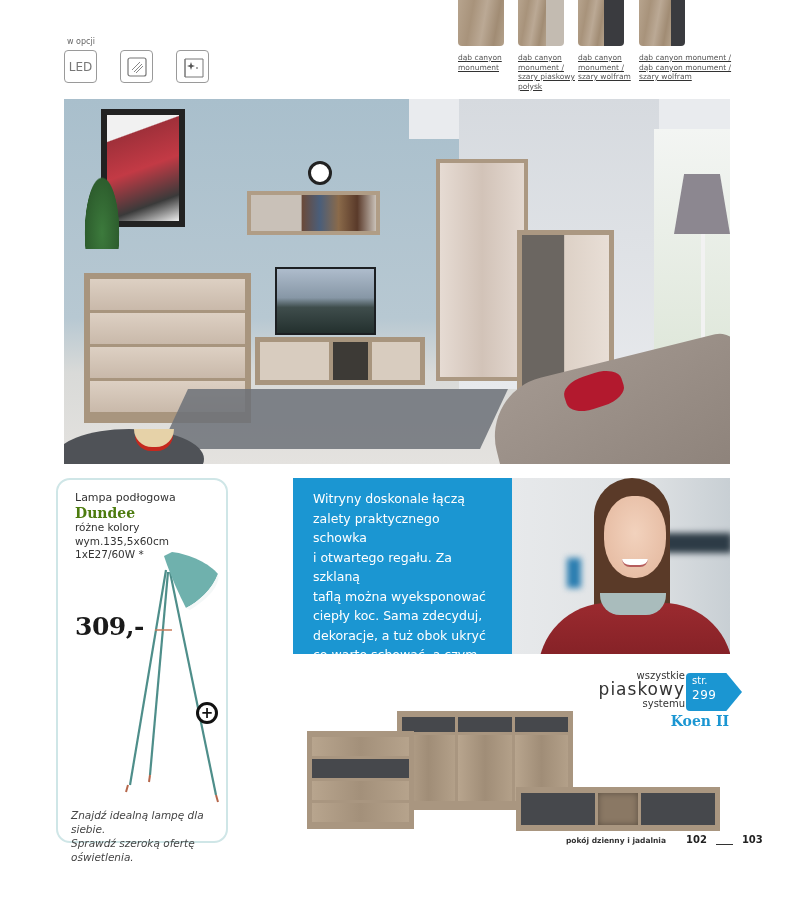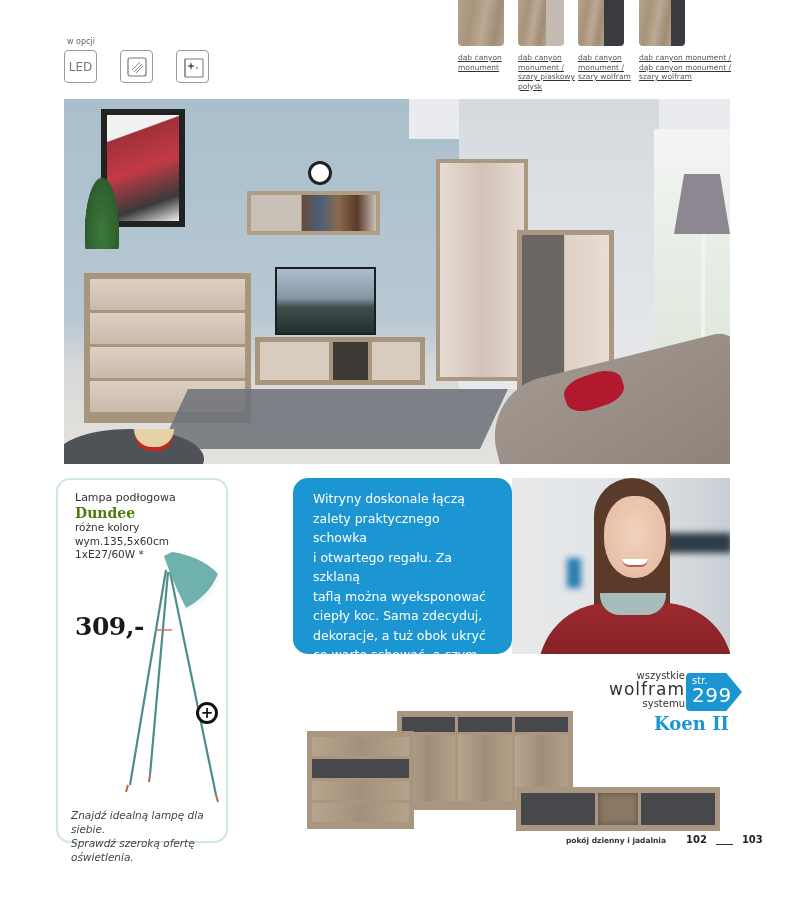--- a/index.html
+++ b/index.html
@@ -58,43 +58,43 @@
   .lamp-card .txt { position: absolute; left: 17px; top: 11px; }
   .lamp-type { font-size: 11px; color: #333; line-height: 14px; }
   .lamp-name { font-family: "DejaVu Serif", serif; font-weight: bold; font-size: 14px; color: #4d7c0f; line-height: 16px; }
   .lamp-spec { font-size: 10.5px; color: #333; line-height: 13.5px; }
   .lamp-price { position: absolute; left: 17px; top: 132px; font-family: "DejaVu Serif", serif; font-weight: bold; font-size: 25px; color: #1a1a1a; letter-spacing: -0.5px; }
   .lamp-figure { position: absolute; left: 62px; top: 70px; width: 120px; height: 260px; }
   .zoom-plus { position: absolute; left: 138px; top: 222px; width: 22px; height: 22px; border: 3px solid #111; border-radius: 50%; background: #fff; display: flex; align-items: center; justify-content: center; font-weight: bold; font-size: 15px; color: #111; line-height: 1; cursor: pointer; }
   .lamp-note { position: absolute; left: 13px; top: 328px; font-style: italic; font-size: 10.5px; line-height: 14px; color: #444; }
 
   
-  .blue-panel { position: absolute; left: 293px; top: 478px; width: 219px; height: 176px; background: #1b96d2; padding: 11px 16px 0 20px; border-radius: 15px; }
+  .blue-panel { position: absolute; left: 293px; top: 478px; width: 219px; height: 176px; background: #1b96d2; padding: 11px 16px 0 20px; }
   .blue-panel p { color: #ffffff; font-size: 12.5px; line-height: 19.5px; }
 
   
   .woman { position: absolute; left: 512px; top: 478px; width: 218px; height: 176px; overflow: hidden;
     background: linear-gradient(90deg,#e7e9eb 0%, #dfe2e4 60%, #c8cfd4 100%); }
   .woman .shelfblur { position:absolute; left:150px; top:55px; width:70px; height:20px; background:#2d3b46; filter: blur(3px); }
   .woman .bookblur { position:absolute; left:55px; top:80px; width:14px; height:30px; background:#2a7db0; filter: blur(3px); }
   .woman .hair { position:absolute; left:82px; top:0; width:76px; height:150px; background:#5a3a28; border-radius: 40px 40px 10px 10px; }
   .woman .face { position:absolute; left:92px; top:18px; width:62px; height:82px; background: radial-gradient(ellipse at 50% 45%, #f2d2bd, #e3b69c); border-radius: 45% 45% 48% 48%; }
   .woman .smile { position:absolute; left:110px; top:81px; width:26px; height:8px; background:#fff; border-radius: 0 0 12px 12px; border-bottom:2px solid #b55c5c; }
   .woman .sweater { position:absolute; left:26px; top:125px; width:195px; height:70px; background: linear-gradient(180deg,#9b2a2f,#7e1f24); border-radius: 70px 70px 0 0; }
   .woman .collar { position:absolute; left:88px; top:115px; width:66px; height:22px; background:#a9bcbc; border-radius: 0 0 20px 20px; }
 
   
   .system { position: absolute; left: 560px; top: 670px; width: 185px; height: 70px; }
   .sys-text { position: absolute; right: 60px; top: 0; text-align: right; }
   .sys-small { font-size: 10px; color: #333; line-height: 11px; }
   .sys-big { font-size: 17px; color: #333; letter-spacing: 1px; line-height: 17px; }
   .sys-badge { position: absolute; left: 126px; top: 3px; width: 56px; height: 38px; background: #1b96d2; clip-path: polygon(0 0, 72% 0, 100% 50%, 72% 100%, 0 100%); border-radius: 4px 0 0 4px; color: #fff; padding: 2px 0 0 6px; }
   .sys-badge .str { font-size: 10px; line-height: 11px; }
-  .sys-badge .page { font-size: 20px; line-height: 19px; letter-spacing: 0.5px; }
-  .sys-name { position: absolute; right: 16px; top: 43px; font-family: "DejaVu Serif", serif; font-weight: bold; font-size: 18px; color: #1b96d2; }
+  .sys-badge .page { font-size: 12px; line-height: 19px; letter-spacing: 0.5px; }
+  .sys-name { position: absolute; right: 16px; top: 43px; font-family: "DejaVu Serif", serif; font-weight: bold; font-size: 14px; color: #1b96d2; }
 
   
   .furn { position: absolute; }
   .chest { left: 307px; top: 731px; width: 107px; height: 98px; background: #a99680; padding: 6px 5px; }
   .chest .d { height: 19px; margin-bottom: 3px; background: linear-gradient(90deg,#b8a58e,#a3907a 50%,#b6a38c); }
   .chest .d.dark { background: #46484c; }
   .sideboard { left: 397px; top: 711px; width: 176px; height: 99px; background: #a99680; padding: 6px 5px; }
   .sideboard .top { display:flex; gap:3px; height: 15px; }
   .sideboard .top div { flex:1; background:#46484c; }
   .sideboard .doors { display:flex; gap:3px; margin-top:3px; height: 66px; }
@@ -263,21 +263,21 @@
   <div class="hair"></div>
   <div class="sweater"></div>
   <div class="collar"></div>
   <div class="face"></div>
   <div class="smile"></div>
 </div>
 
 <div class="system">
   <div class="sys-text">
     <div class="sys-small">wszystkie</div>
-    <div class="sys-big">wolfram</div>
+    <div class="sys-big">piaskowy</div>
     <div class="sys-small">systemu</div>
   </div>
   <div class="sys-badge">
     <div class="str">str.</div>
     <div class="page">299</div>
   </div>
   <div class="sys-name">Koen II</div>
 </div>
 
 <div class="furn sideboard">

